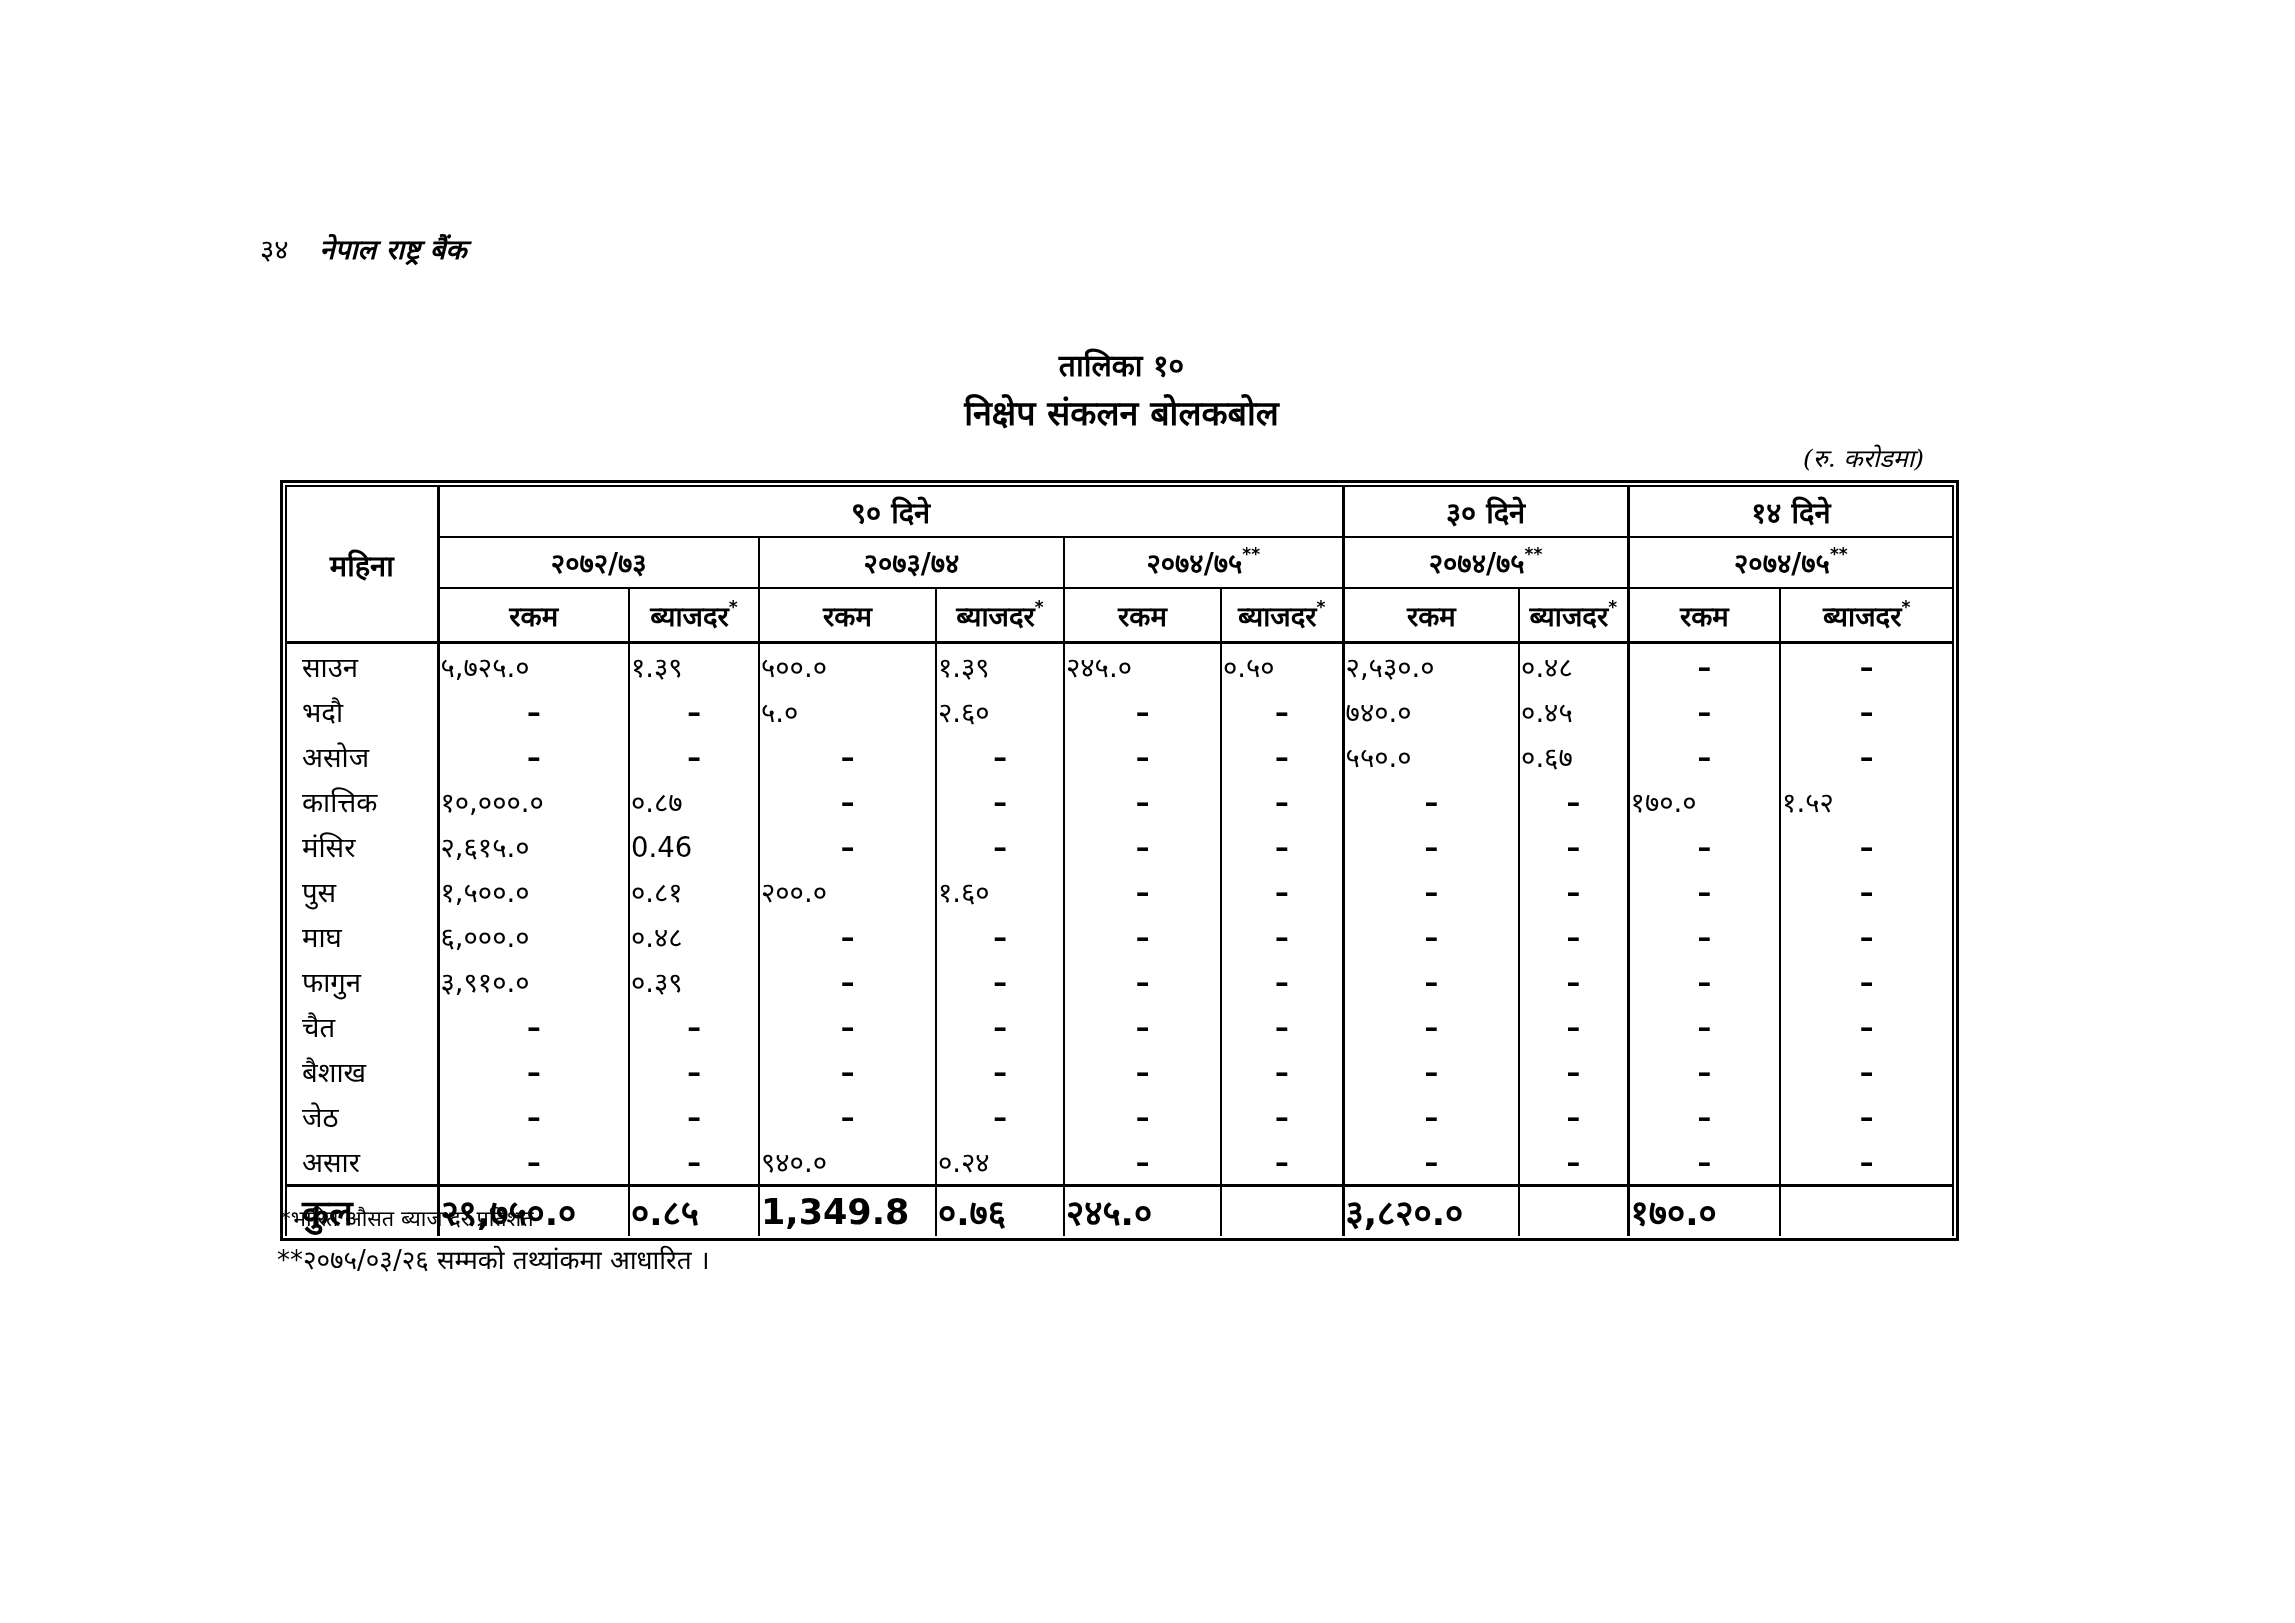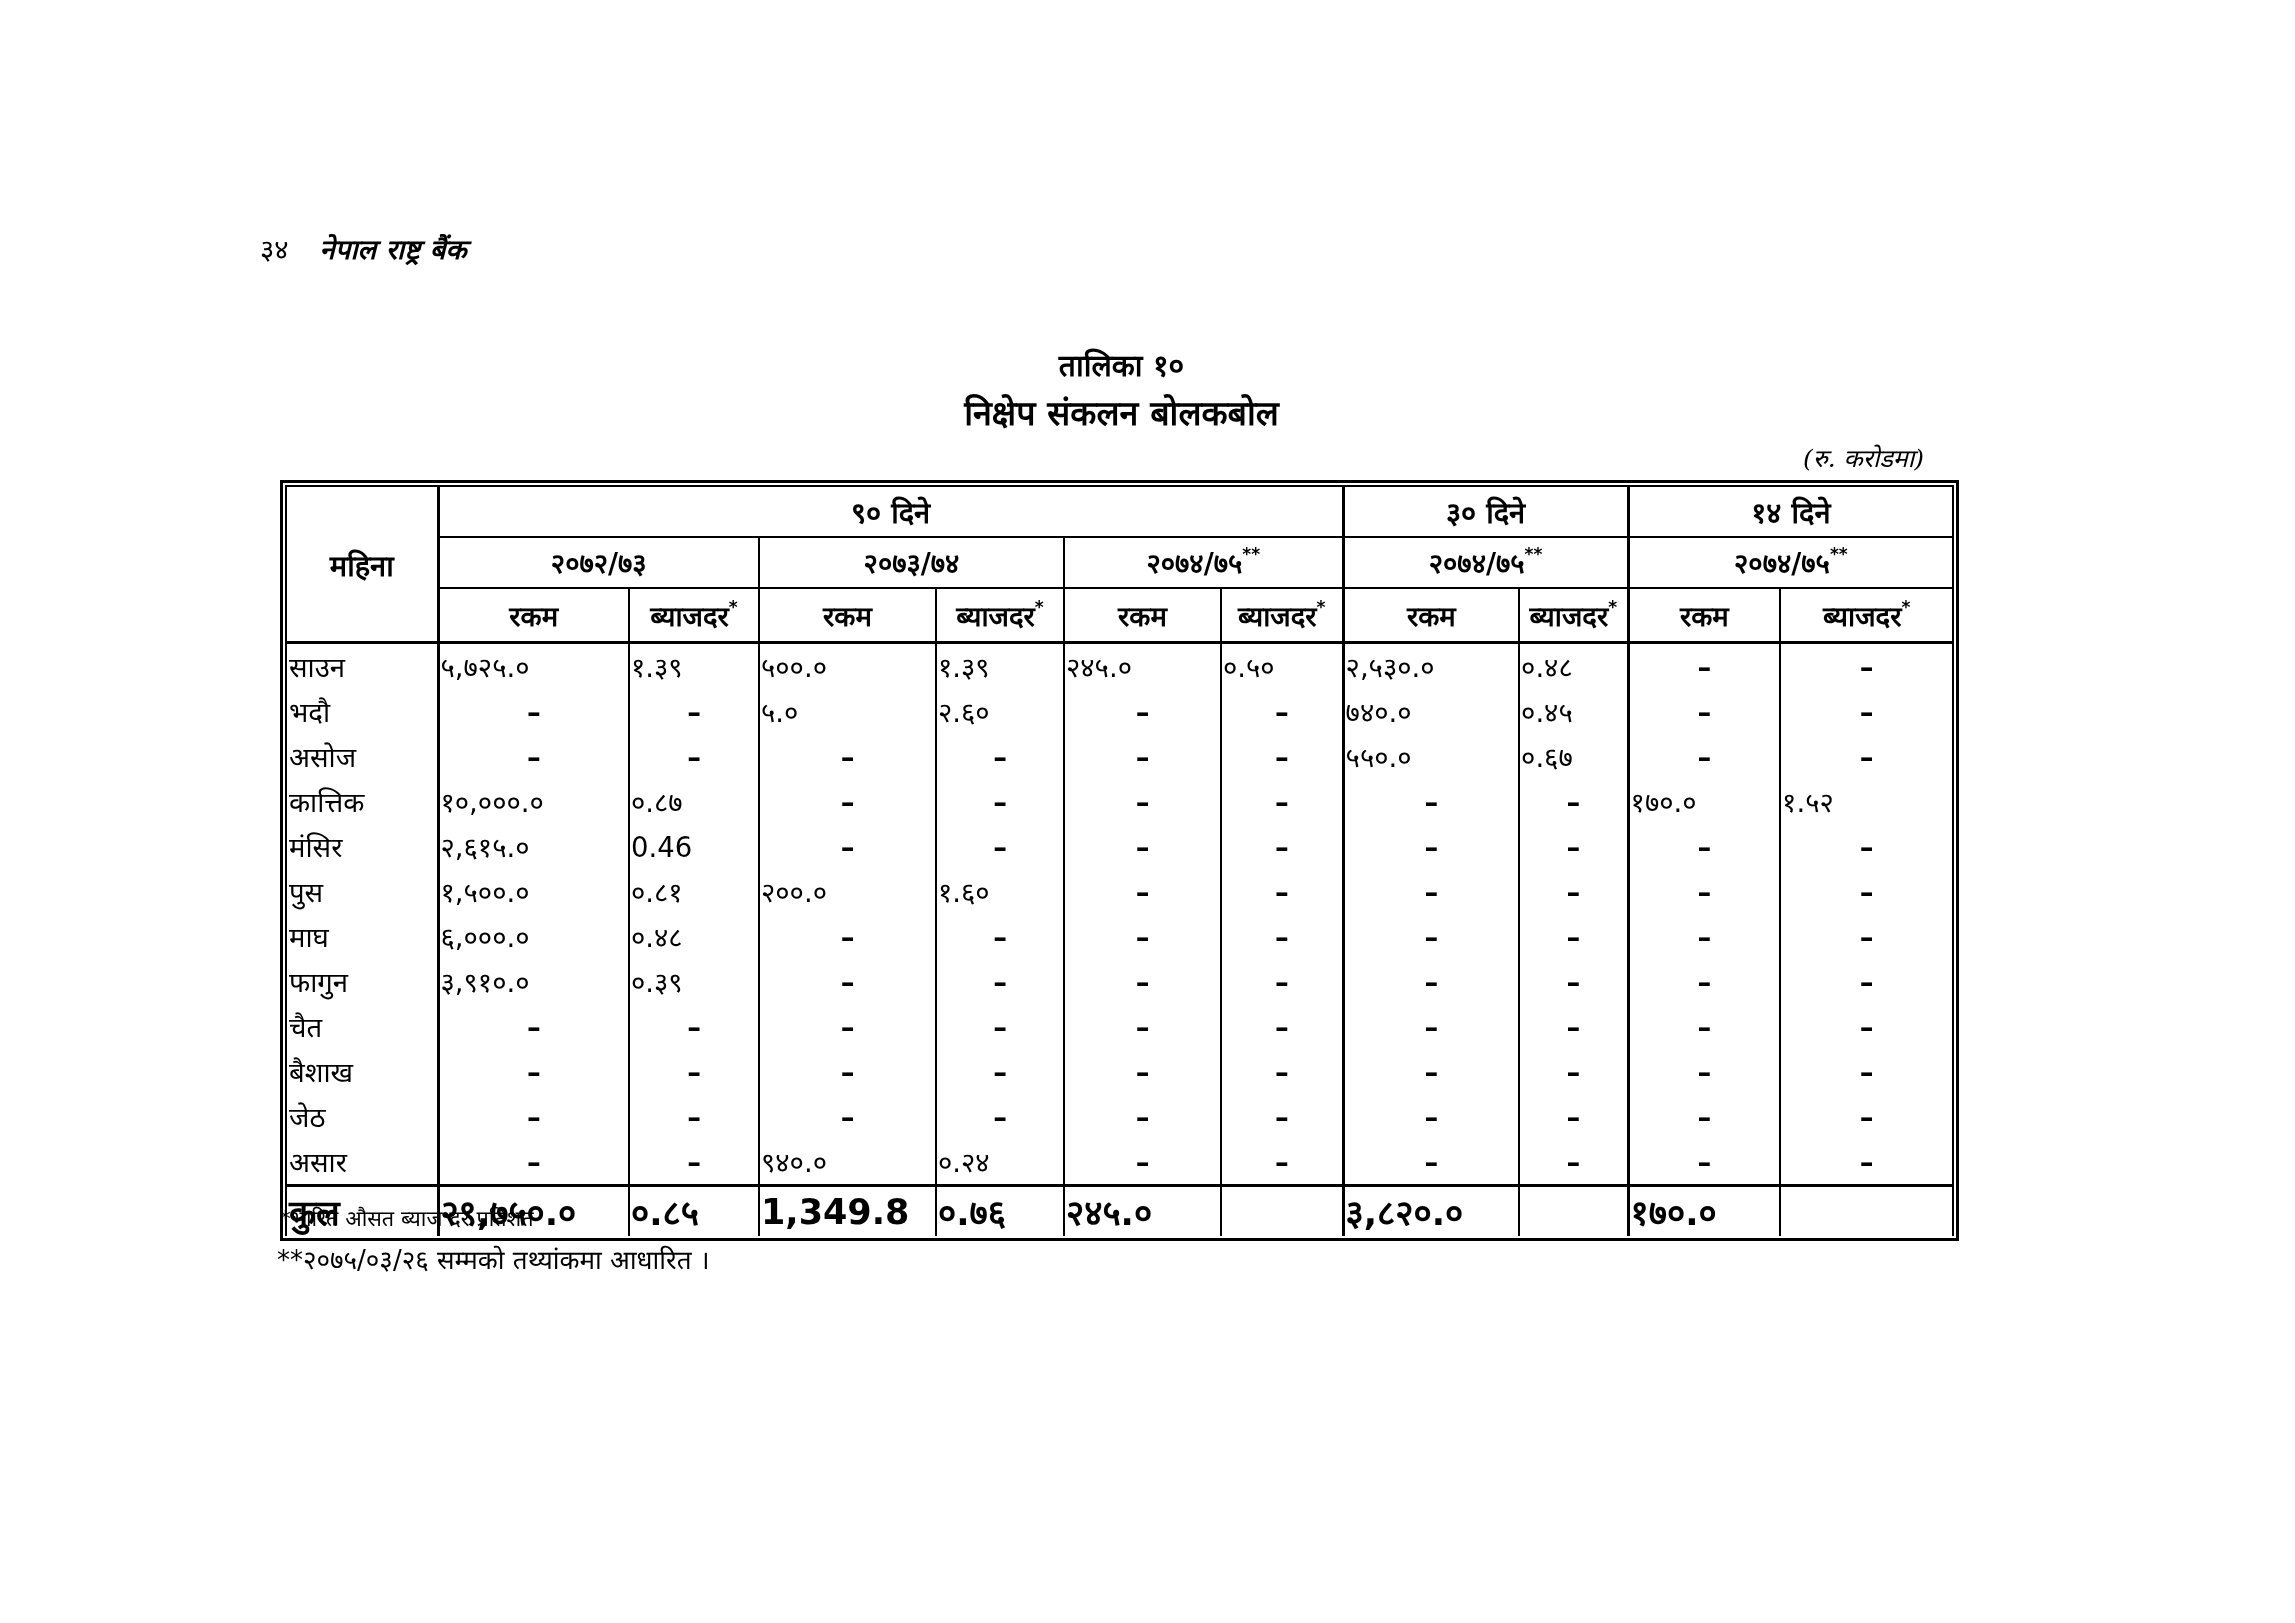--- a/index.html
+++ b/index.html
@@ -23,21 +23,21 @@
   .table-outer{position:absolute;left:280px;top:480px;border:3.3px solid #000;padding:2px;background:#fff;}
   table{border-collapse:collapse;table-layout:fixed;width:1667px;}
   th,td{border:2px solid #000;overflow:hidden;white-space:nowrap;}
   th{font-weight:bold;text-align:center;vertical-align:middle;}
   .month-head{font-size:29px;border-bottom-width:3.9px;}
   .gh{font-size:29px;height:47px;border-bottom-width:2.6px;}
   .yh{font-size:27.5px;height:47px;border-bottom-width:2.6px;margin-left:20px;}
   .sh{font-size:27.5px;height:50px;border-bottom-width:3.9px;}
   sup{font-size:17px;position:relative;top:-2.6px;font-weight:bold;}
   tbody td{border-top:0;border-bottom:0;height:43px;font-size:27.5px;vertical-align:middle;}
-  td.month{text-align:left;padding-left:2px;}
+  td.month{text-align:left;padding-left:15px;}
   td.num{text-align:left;padding-right:17px;}
   td.dash{text-align:center;font-weight:bold;}
   tr.total td{border-top:3.9px solid #000;height:47px;font-weight:bold;font-size:35px;}
   .bl3{border-left-width:2px;}
   .bl4{border-left-width:2.6px;}
   .bl6{border-left-width:3.9px;}
   
   .footnote1{position:absolute;left:280px;top:1203px;font-size:21.6px;}
   .footnote2{position:absolute;left:277px;top:1241px;font-size:26px;}
 </style>

